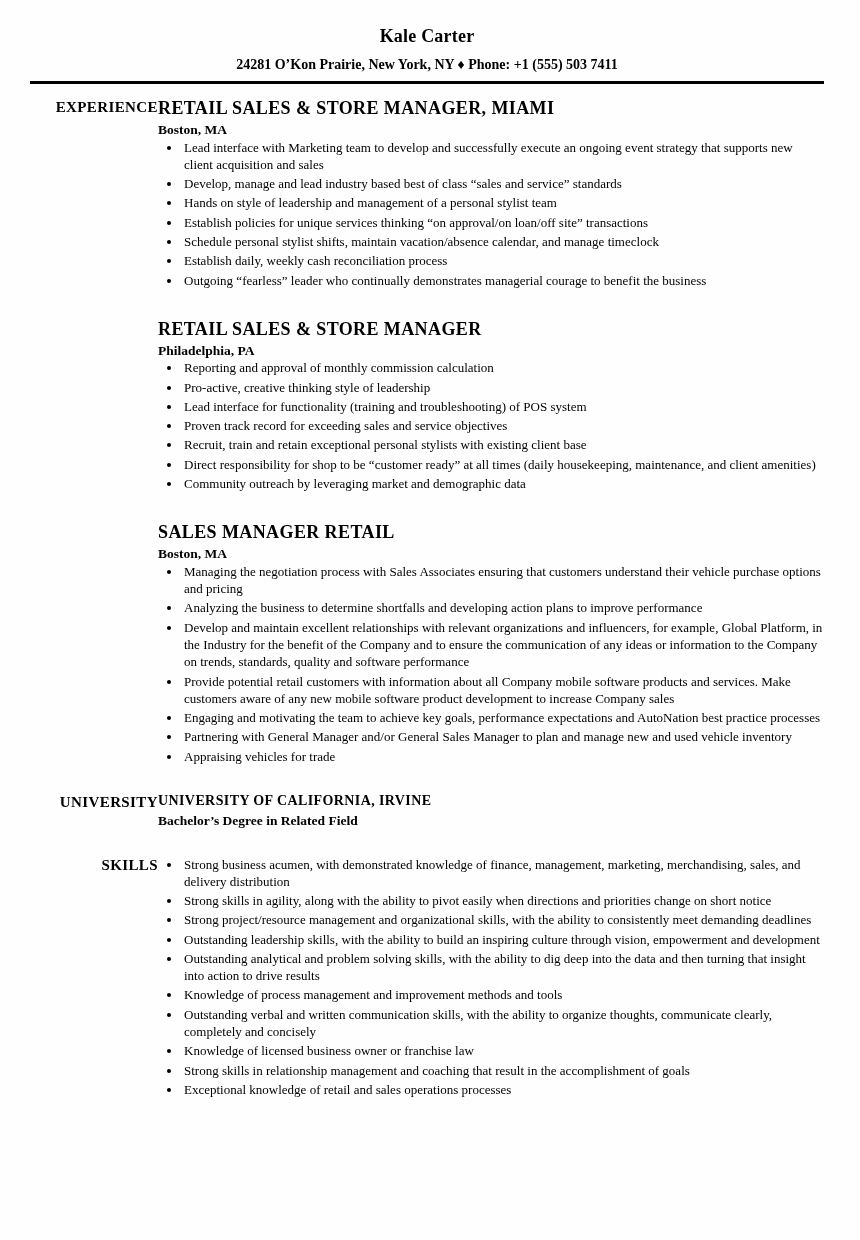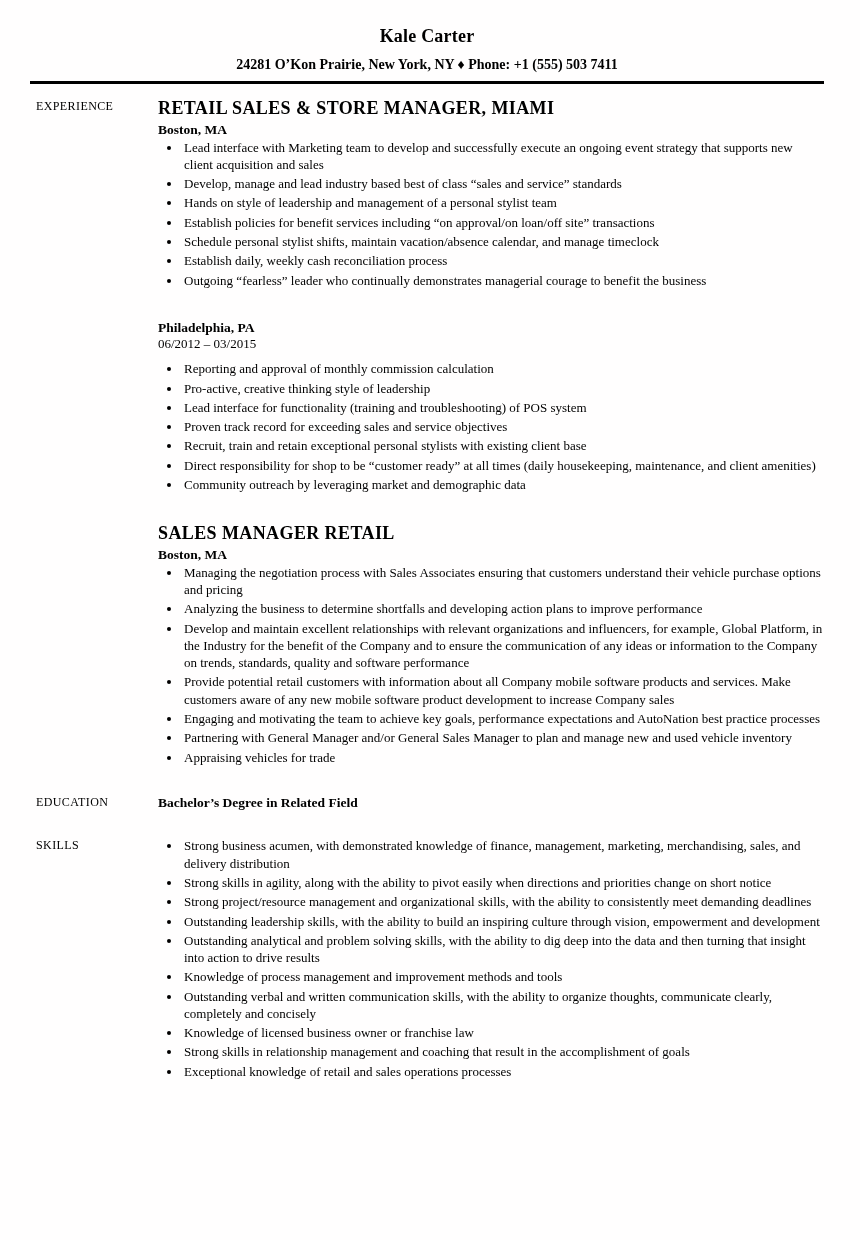--- a/index.html
+++ b/index.html
@@ -40,24 +40,25 @@
   .section-row {
     display: flex;
     align-items: flex-start;
     margin-bottom: 26px;
   }
   .section-label {
     width: 128px;
     flex: 0 0 128px;
     box-sizing: border-box;
     padding-left: 6px;
-    font-size: 12px;
-    font-weight: normal;
+    font-size: 15px;
+    font-weight: bold;
     letter-spacing: 0.4px;
     padding-top: 1px;
+    text-align: right;
   }
   .section-content {
     flex: 1 1 auto;
     min-width: 0;
   }
   
   .job { margin-bottom: 30px; }
   .job:last-child { margin-bottom: 0; }
   .job-title {
     font-size: 18px;
@@ -113,29 +114,29 @@
       <section class="section-row">
         <div class="section-label">EXPERIENCE</div>
         <div class="section-content">
           <article class="job">
             <h2 class="job-title">RETAIL SALES &amp; STORE MANAGER, MIAMI</h2>
             <div class="job-location">Boston, MA</div>
             <ul class="bullet-list">
               <li class="bullet-item">Lead interface with Marketing team to develop and successfully execute an ongoing event strategy that supports new client acquisition and sales</li>
               <li class="bullet-item">Develop, manage and lead industry based best of class “sales and service” standards</li>
               <li class="bullet-item">Hands on style of leadership and management of a personal stylist team</li>
-              <li class="bullet-item">Establish policies for benefit services including “on approval/on loan/off site” transactions</li>
+              <li class="bullet-item">Establish policies for unique services thinking “on approval/on loan/off site” transactions</li>
               <li class="bullet-item">Schedule personal stylist shifts, maintain vacation/absence calendar, and manage timeclock</li>
               <li class="bullet-item">Establish daily, weekly cash reconciliation process</li>
               <li class="bullet-item">Outgoing “fearless” leader who continually demonstrates managerial courage to benefit the business</li>
             </ul>
           </article>
           <article class="job">
+            <h2 class="job-title">RETAIL SALES &amp; STORE MANAGER</h2>
             <div class="job-location">Philadelphia, PA</div>
-            <div class="job-dates">06/2012 – 03/2015</div>
             <ul class="bullet-list">
               <li class="bullet-item">Reporting and approval of monthly commission calculation</li>
               <li class="bullet-item">Pro-active, creative thinking style of leadership</li>
               <li class="bullet-item">Lead interface for functionality (training and troubleshooting) of POS system</li>
               <li class="bullet-item">Proven track record for exceeding sales and service objectives</li>
               <li class="bullet-item">Recruit, train and retain exceptional personal stylists with existing client base</li>
               <li class="bullet-item">Direct responsibility for shop to be “customer ready” at all times (daily housekeeping, maintenance, and client amenities)</li>
               <li class="bullet-item">Community outreach by leveraging market and demographic data</li>
             </ul>
           </article>
@@ -148,23 +149,24 @@
               <li class="bullet-item">Develop and maintain excellent relationships with relevant organizations and influencers, for example, Global Platform, in the Industry for the benefit of the Company and to ensure the communication of any ideas or information to the Company on trends, standards, quality and software performance</li>
               <li class="bullet-item">Provide potential retail customers with information about all Company mobile software products and services. Make customers aware of any new mobile software product development to increase Company sales</li>
               <li class="bullet-item">Engaging and motivating the team to achieve key goals, performance expectations and AutoNation best practice processes</li>
               <li class="bullet-item">Partnering with General Manager and/or General Sales Manager to plan and manage new and used vehicle inventory</li>
               <li class="bullet-item">Appraising vehicles for trade</li>
             </ul>
           </article>
         </div>
       </section>
       <section class="section-row">
-        <div class="section-label">EDUCATION</div>
+        <div class="section-label">UNIVERSITY</div>
         <div class="section-content">
           <article class="edu">
+            <h2 class="edu-school">UNIVERSITY OF CALIFORNIA, IRVINE</h2>
             <div class="edu-degree">Bachelor’s Degree in Related Field</div>
           </article>
         </div>
       </section>
       <section class="section-row">
         <div class="section-label">SKILLS</div>
         <div class="section-content">
           <ul class="bullet-list">
             <li class="bullet-item">Strong business acumen, with demonstrated knowledge of finance, management, marketing, merchandising, sales, and delivery distribution</li>
             <li class="bullet-item">Strong skills in agility, along with the ability to pivot easily when directions and priorities change on short notice</li>

